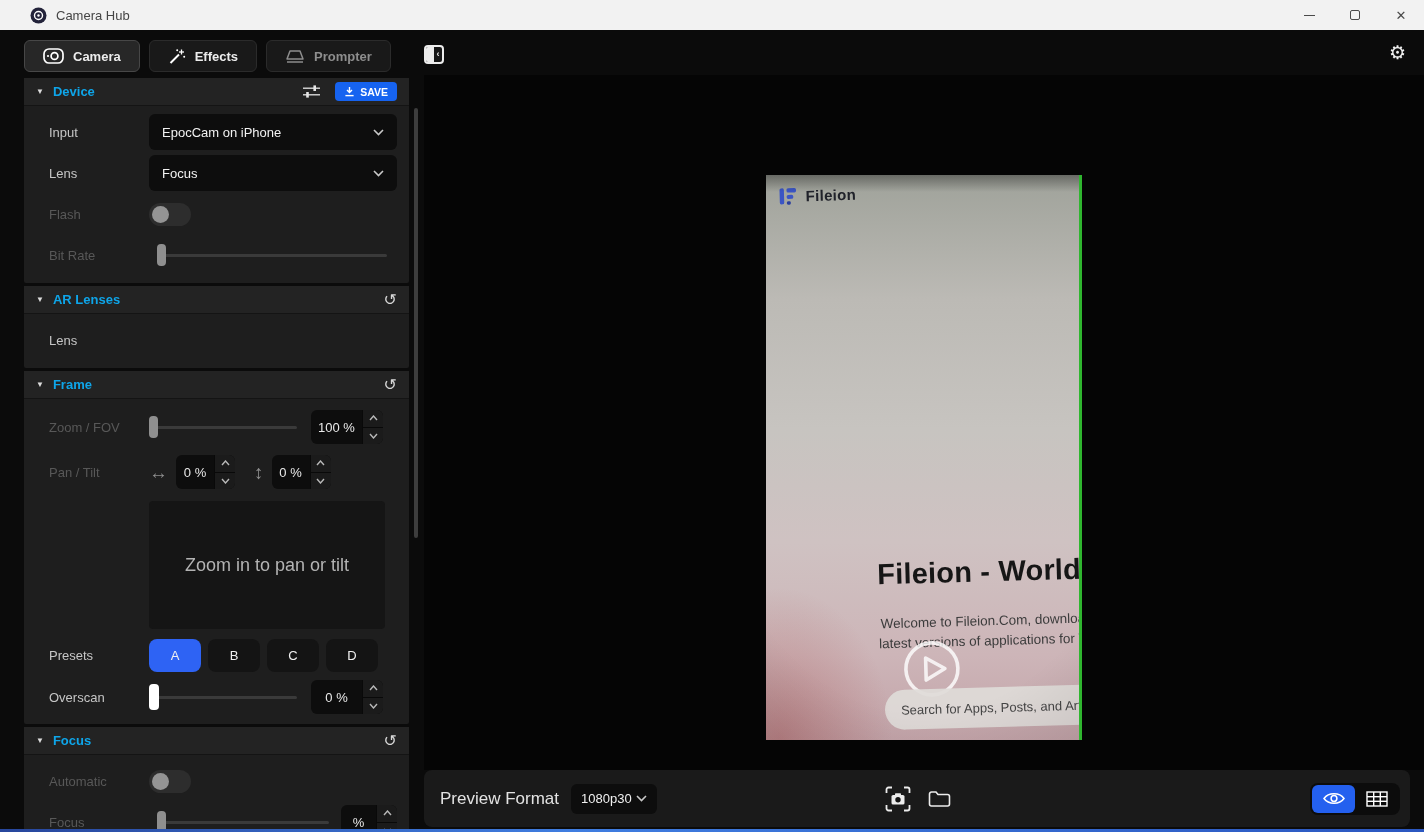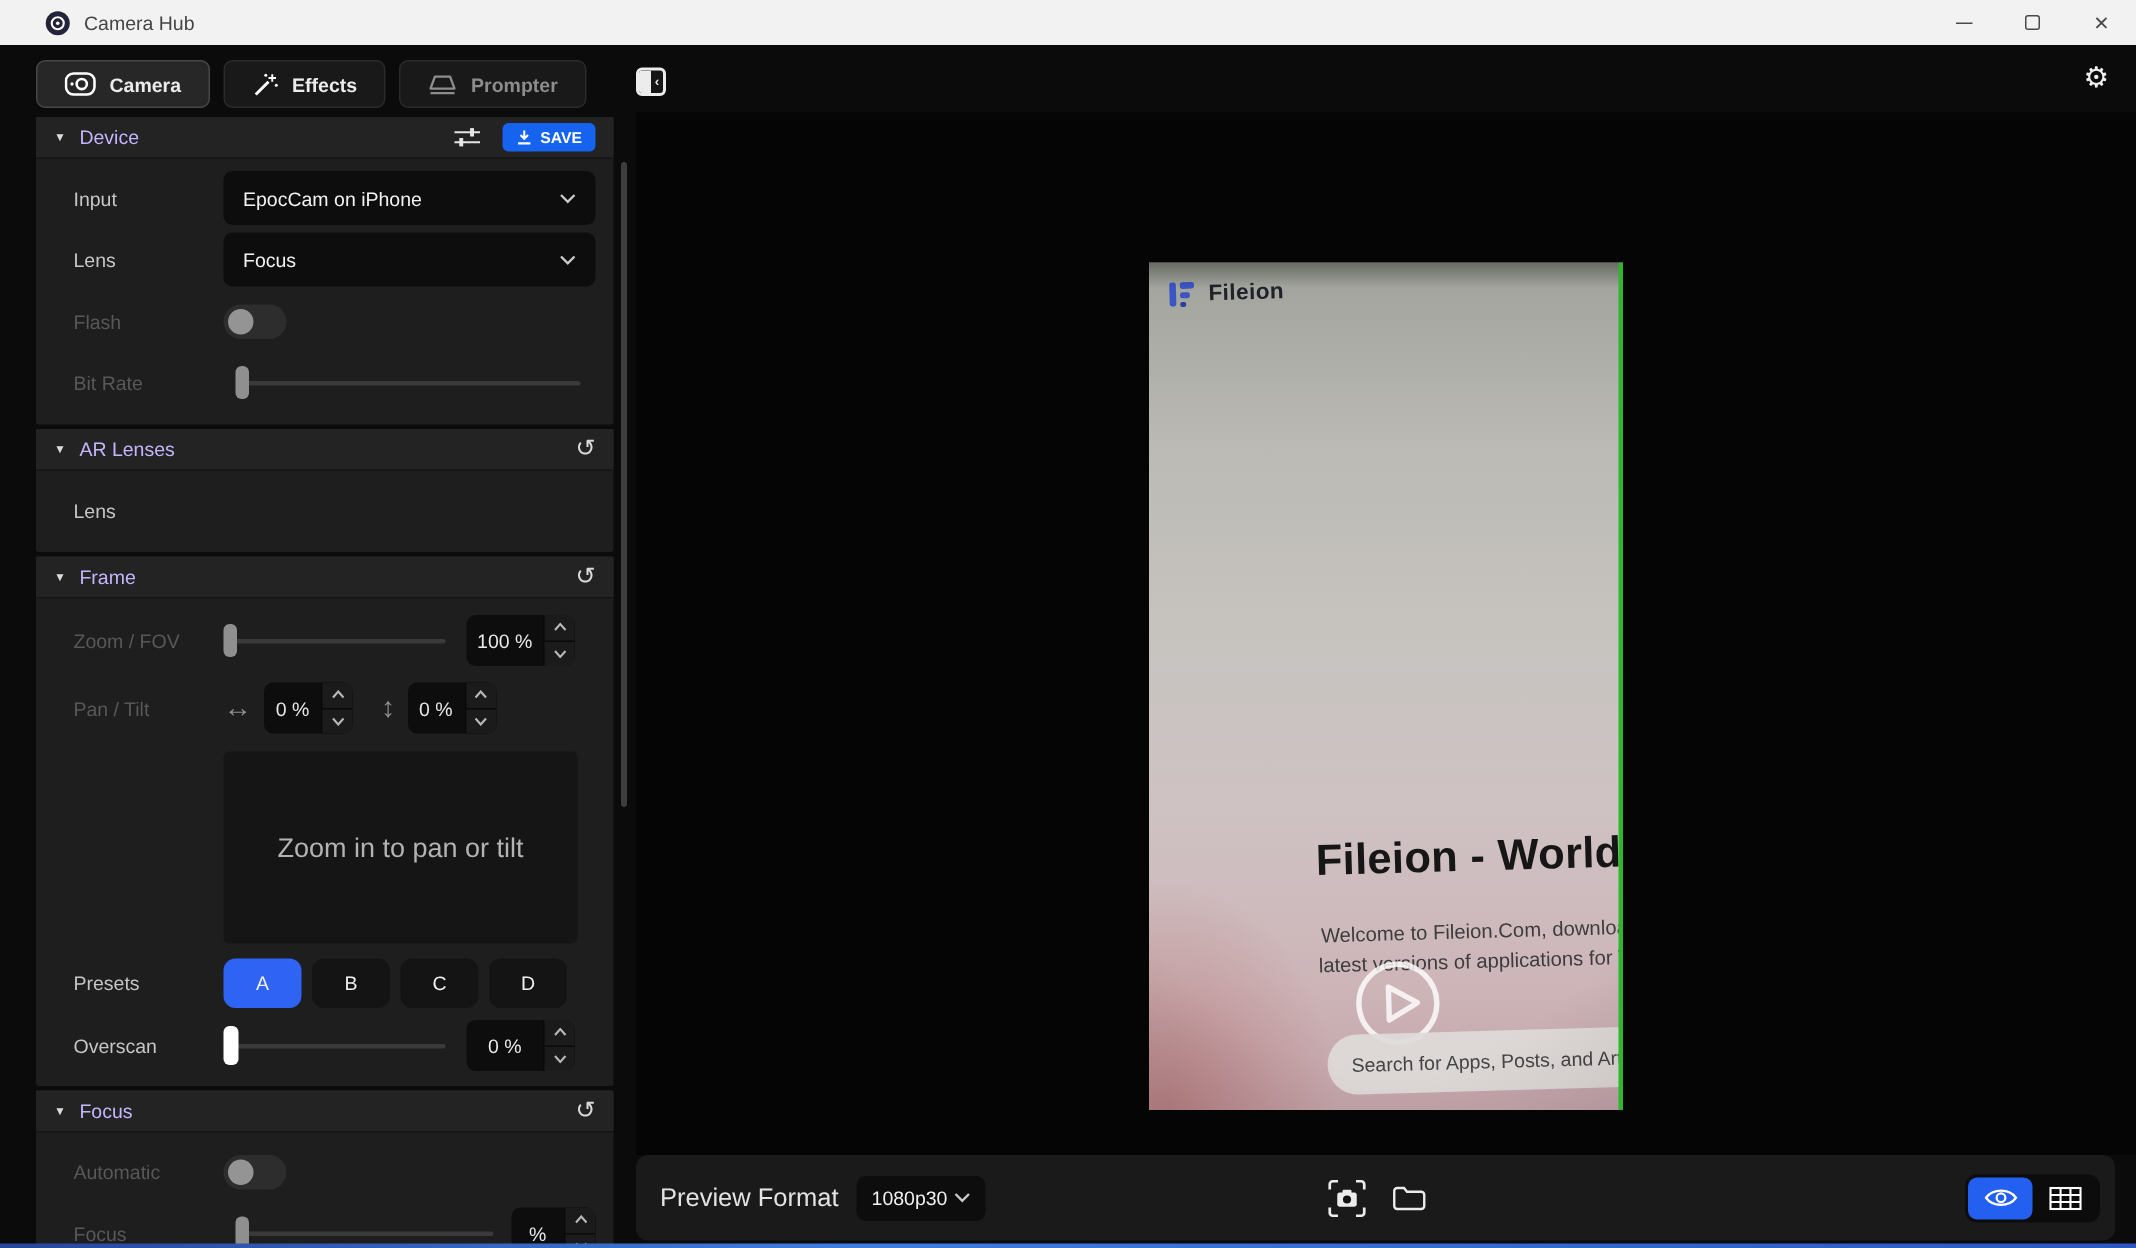--- a/index.html
+++ b/index.html
@@ -37,21 +37,21 @@
   .settings-btn { position:absolute; top:13px; right:18px; background:none; border:none;
                   color:#efefef; font-size:19px; line-height:1; }
 
   
   .panel { position:absolute; left:12px; top:48px; width:385px; bottom:0;
            display:flex; flex-direction:column; gap:3px; }
   .section { background:#1e1e1e; border-radius:2px; flex:none; }
   .sec-header { height:28px; display:flex; align-items:center; padding:0 12px;
                 background:#232323; border-bottom:1px solid #141414; }
   .caret { color:#dcdcdc; font-size:8px; margin-right:9px; }
-  .sec-title { color:#c4b5fd; font-size:13px; font-weight:normal; }
+  .sec-title { color:#0ea5e9; font-size:13px; font-weight:bold; }
   .sec-header .spacer { flex:1; }
   .reset-btn { background:none; border:none; color:#d8d8d8; font-size:16px; line-height:1; }
   .tune-btn { background:none; border:none; display:flex; align-items:center; margin-right:14px; }
   .save-btn { background:#1663f0; border:none; border-radius:4px; height:19px; padding:0 9px;
               display:flex; align-items:center; gap:5px; color:#fff; font-size:10.5px; font-weight:bold; }
 
   .sec-body { padding:8px 12px 10px 12px; }
   .row { display:flex; align-items:center; min-height:36px; }
   .row + .row { margin-top:5px; }
   .row-label { width:100px; margin-left:13px; flex:none; font-size:13px; color:#c6c6c6; }

